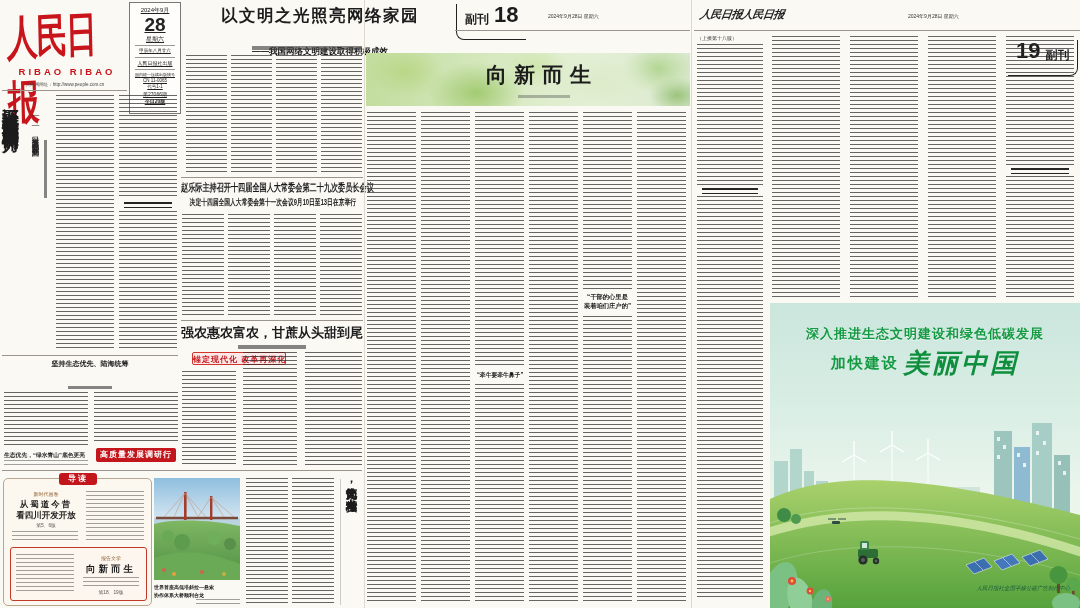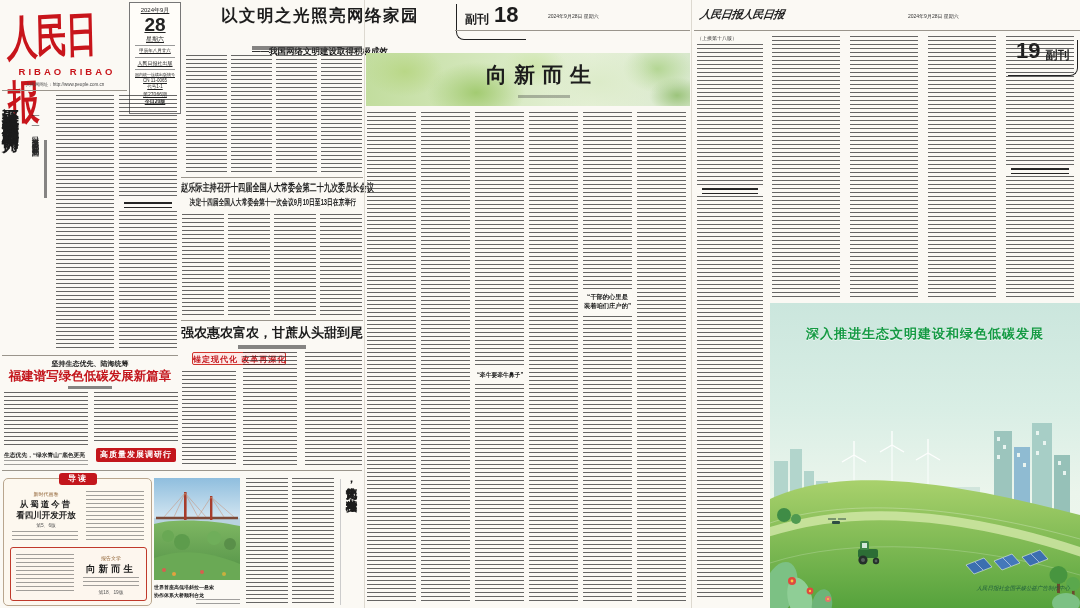--- a/index.html
+++ b/index.html
@@ -98,21 +98,20 @@
 
   <div class="abs b ctr wsn" style="left:181px;top:324px;width:182px;font-size:13px;">强农惠农富农，甘蔗从头甜到尾</div>
   <div class="abs bl" style="left:238px;top:345px;width:68px;height:3.5px;"></div>
   <div class="abs b ctr red wsn" style="left:192px;top:352px;width:94px;height:13px;line-height:13px;font-size:8px;letter-spacing:1px;background:#fdeae8;border:1px solid #d0342c;box-sizing:border-box;border-radius:2px;">锚定现代化 改革再深化</div>
   <div class="abs gk" style="left:182px;top:371px;width:54px;height:96px;"></div>
   <div class="abs gk" style="left:243px;top:352px;width:54px;height:115px;"></div>
   <div class="abs gk" style="left:305px;top:352px;width:57px;height:115px;"></div>
 
   <div class="abs hr" style="left:2px;top:355px;width:176px;"></div>
   <div class="abs b ctr wsn" style="left:2px;top:359px;width:176px;font-size:7px;color:#222;">坚持生态优先、陆海统筹</div>
-  <div class="abs b ctr red wsn" style="left:2px;top:368px;width:176px;font-size:12.5px;">福建谱写绿色低碳发展新篇章</div>
   <div class="abs bl" style="left:68px;top:386px;width:44px;height:3px;"></div>
   <div class="abs gk" style="left:4px;top:392px;width:84px;height:54px;"></div>
   <div class="abs gk" style="left:94px;top:392px;width:84px;height:52px;"></div>
   <div class="abs b wsn" style="left:4px;top:451px;width:88px;font-size:5.8px;">生态优先，“绿水青山”底色更亮</div>
   <div class="abs b ctr wsn" style="left:96px;top:448px;width:80px;height:14px;line-height:14px;font-size:8px;letter-spacing:1px;background:#c3161c;color:#fff;border-radius:2px;">高质量发展调研行</div>
   <div class="abs gkl" style="left:4px;top:460px;width:84px;height:8px;"></div>
   <div class="abs hr" style="left:2px;top:470px;width:360px;"></div>
 
   <div class="abs digestBox" style="left:3px;top:478px;width:147px;height:126px;">
     <div class="abs redTab ctr" style="left:55px;top:-6px;width:38px;height:12px;line-height:12px;font-size:8px;letter-spacing:2px;">导读</div>
@@ -220,20 +219,24 @@
   <div class="abs gkb" style="left:702px;top:188px;width:56px;height:6px;"></div>
   <div class="abs gk" style="left:772px;top:36px;width:68px;height:262px;"></div>
   <div class="abs gk" style="left:850px;top:36px;width:68px;height:262px;"></div>
   <div class="abs gk" style="left:928px;top:36px;width:68px;height:262px;"></div>
   <div class="abs gk" style="left:1006px;top:36px;width:68px;height:262px;"></div>
   <div class="abs" style="left:1006px;top:166px;width:68px;height:10px;background:#fbf9f4;"></div>
   <div class="abs gkb" style="left:1011px;top:168px;width:58px;height:6px;"></div>
 
   <div class="abs poster" style="left:770px;top:303px;width:310px;height:305px;">
     <div class="gtitle ctr wsn" style="margin-top:22px;font-size:13px;letter-spacing:1px;text-shadow:0 1px 0 rgba(255,255,255,.6);">深入推进生态文明建设和绿色低碳发展</div>
+    <div class="ctr" style="margin-top:3px;white-space:nowrap;">
+      <span class="gtitle" style="font-size:15px;vertical-align:4px;letter-spacing:2px;">加快建设</span>
+      <span class="gtitle serif" style="font-size:26px;font-style:italic;letter-spacing:3px;color:#0f8f3d;">美丽中国</span>
+    </div>
     <svg class="abs" style="left:0;bottom:0;" width="310" height="205" viewBox="0 0 310 205">
       <defs>
         <linearGradient id="field" x1="0" y1="0" x2="0" y2="1">
           <stop offset="0" stop-color="#a9d16c"></stop>
             <stop offset="1" stop-color="#55a23c"></stop>
         </linearGradient>
       </defs>
 
       <g fill="#b2d5cc">
         <rect x="4" y="58" width="14" height="52"></rect>

